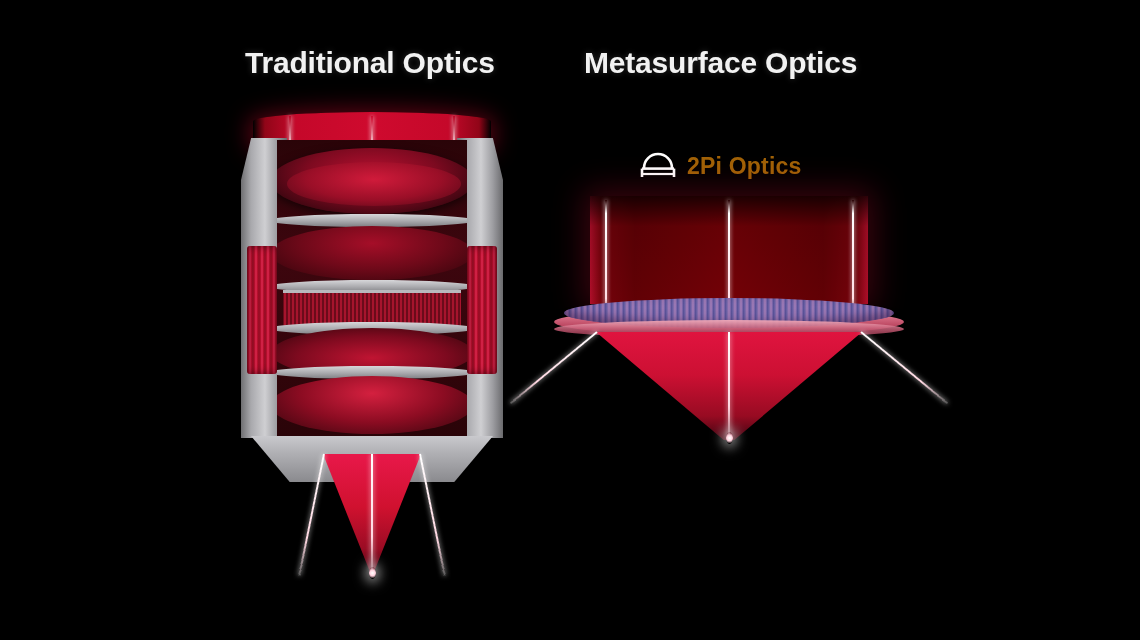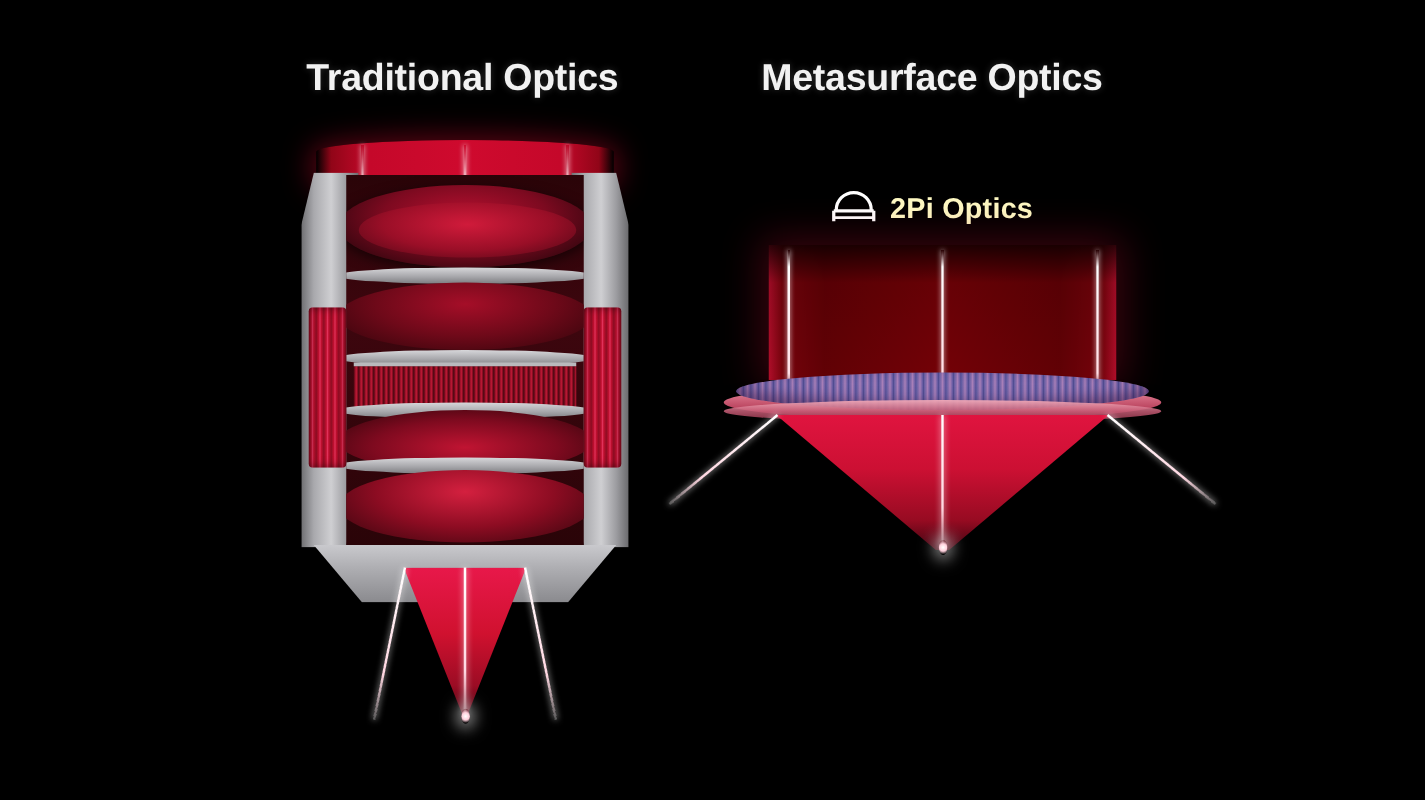--- a/index.html
+++ b/index.html
@@ -17,21 +17,21 @@
     font-size:30px;font-weight:700;color:#f2f2f2;
     letter-spacing:-0.2px;white-space:nowrap;
     text-shadow:0 0 6px rgba(255,255,255,0.18);
   }
   #title-left{left:245px;text-align:right;}
   #title-right{left:612px;}
 
   
   .panel{position:absolute;top:0;height:640px;}
   #panel-traditional{left:0;width:570px;}
-  #panel-metasurface{left:567px;width:570px;text-decoration:underline;}
+  #panel-metasurface{left:542px;width:570px;text-decoration:underline;}
 
   
   #trad-assembly{
     position:absolute;left:237px;top:112px;width:270px;height:360px;
   }
 
   
   #trad-beam{
     position:absolute;left:16px;top:0;width:238px;height:36px;
     background:
@@ -243,21 +243,21 @@
     <div id="meta-logo" style="position:absolute;left:96px;top:148px;display:flex;align-items:center;gap:9px;">
       <span style="display:block;">
         <svg width="40" height="32" viewBox="0 0 40 32" fill="none" aria-hidden="true">
           <path d="M6 20 A14 14 0 0 1 34 20" stroke="#ffffff" stroke-width="2.6" fill="none"></path>
           <line x1="4" y1="20.6" x2="36" y2="20.6" stroke="#ffffff" stroke-width="2.6"></line>
           <line x1="4" y1="20.6" x2="4" y2="29" stroke="#ffffff" stroke-width="2.6"></line>
           <line x1="36" y1="20.6" x2="36" y2="29" stroke="#ffffff" stroke-width="2.6"></line>
           <line x1="4" y1="26" x2="36" y2="26" stroke="#ffffff" stroke-width="2.2"></line>
         </svg>
       </span>
-      <span style="font-size:23px;font-weight:700;color:#fef9c3;letter-spacing:.2px;white-space:nowrap;">2Pi Optics</span>
+      <span style="font-size:23px;font-weight:700;color:#a16207;letter-spacing:.2px;white-space:nowrap;">2Pi Optics</span>
     </div>
 
     <div id="meta-assembly">
 
       <div id="meta-beam"></div>
 
       <div class="ray-v" style="left:55px;top:4px;height:112px;"></div>
       <div class="ray-v" style="left:178px;top:4px;height:112px;"></div>
       <div class="ray-v" style="left:302px;top:4px;height:112px;"></div>
 

